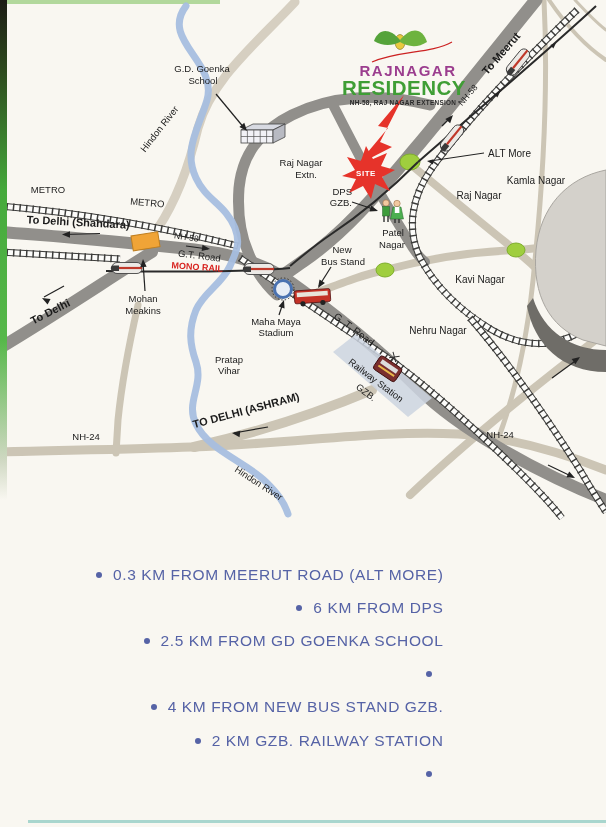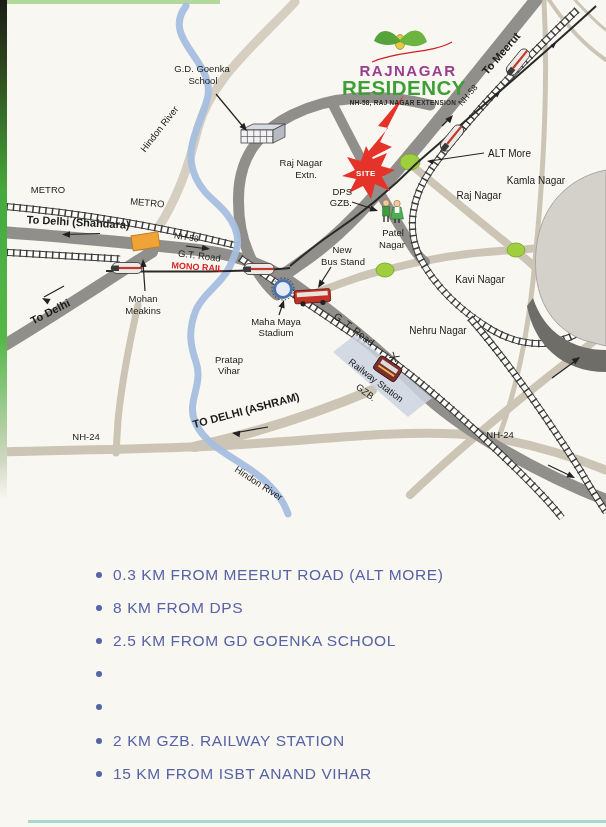--- a/index.html
+++ b/index.html
@@ -26,21 +26,21 @@
   .road-lb{stroke:#d6cfc1;fill:none;stroke-linecap:round;}
   .rb{stroke:#3d3d3b;stroke-width:6.8;fill:none;}
   .rw{stroke:#fcfcfa;stroke-width:4.8;fill:none;}
   .rt{stroke:#3d3d3b;stroke-width:7.4;fill:none;stroke-dasharray:1.5 5;}
   .river{stroke:#a7bedf;stroke-width:7;fill:none;stroke-linecap:round;opacity:.95;}
   .mono{stroke:#2a2a2a;stroke-width:2;fill:none;}
   .arr{stroke:#222;stroke-width:1.2;fill:none;}
   .callout{stroke:#222;stroke-width:1;fill:none;}
   .distances{position:absolute;left:96px;top:558px;margin:0;padding:0;list-style:none;}
   .distances li{display:flex;align-items:center;height:33.2px;
-    color:#5663a6;font-size:15.5px;letter-spacing:.6px;white-space:nowrap;}
+    color:#5663a6;font-size:15.5px;letter-spacing:.6px;white-space:nowrap;justify-content:flex-end;}
   .distances .dot{width:6px;height:6px;border-radius:50%;background:#5663a6;margin-right:11px;flex:0 0 auto;}
 </style>
 </head>
 <body>
 
 <div class="page">
   <div class="edge-top"></div>
 
   <svg class="map" width="606" height="545" viewBox="0 0 606 545">
     <defs>
@@ -264,37 +264,37 @@
     </g>
   </svg>
 
   <ul class="distances">
     <li>
         <span class="dot"></span>
         <span>0.3 KM FROM MEERUT ROAD (ALT MORE)</span>
       </li>
     <li>
         <span class="dot"></span>
-        <span>8 KM FROM DPS</span>
+        <span>6 KM FROM DPS</span>
       </li>
     <li>
         <span class="dot"></span>
         <span>2.5 KM FROM GD GOENKA SCHOOL</span>
       </li>
     <li>
         <span class="dot"></span>
       </li>
     <li>
         <span class="dot"></span>
+        <span>4 KM FROM NEW BUS STAND GZB.</span>
       </li>
     <li>
         <span class="dot"></span>
         <span>2 KM GZB. RAILWAY STATION</span>
       </li>
     <li>
         <span class="dot"></span>
-        <span>15 KM FROM ISBT ANAND VIHAR</span>
       </li>
   </ul>
 
   <div class="edge-left"></div>
   <div class="edge-bottom"></div>
 </div>
 
 </body></html>

